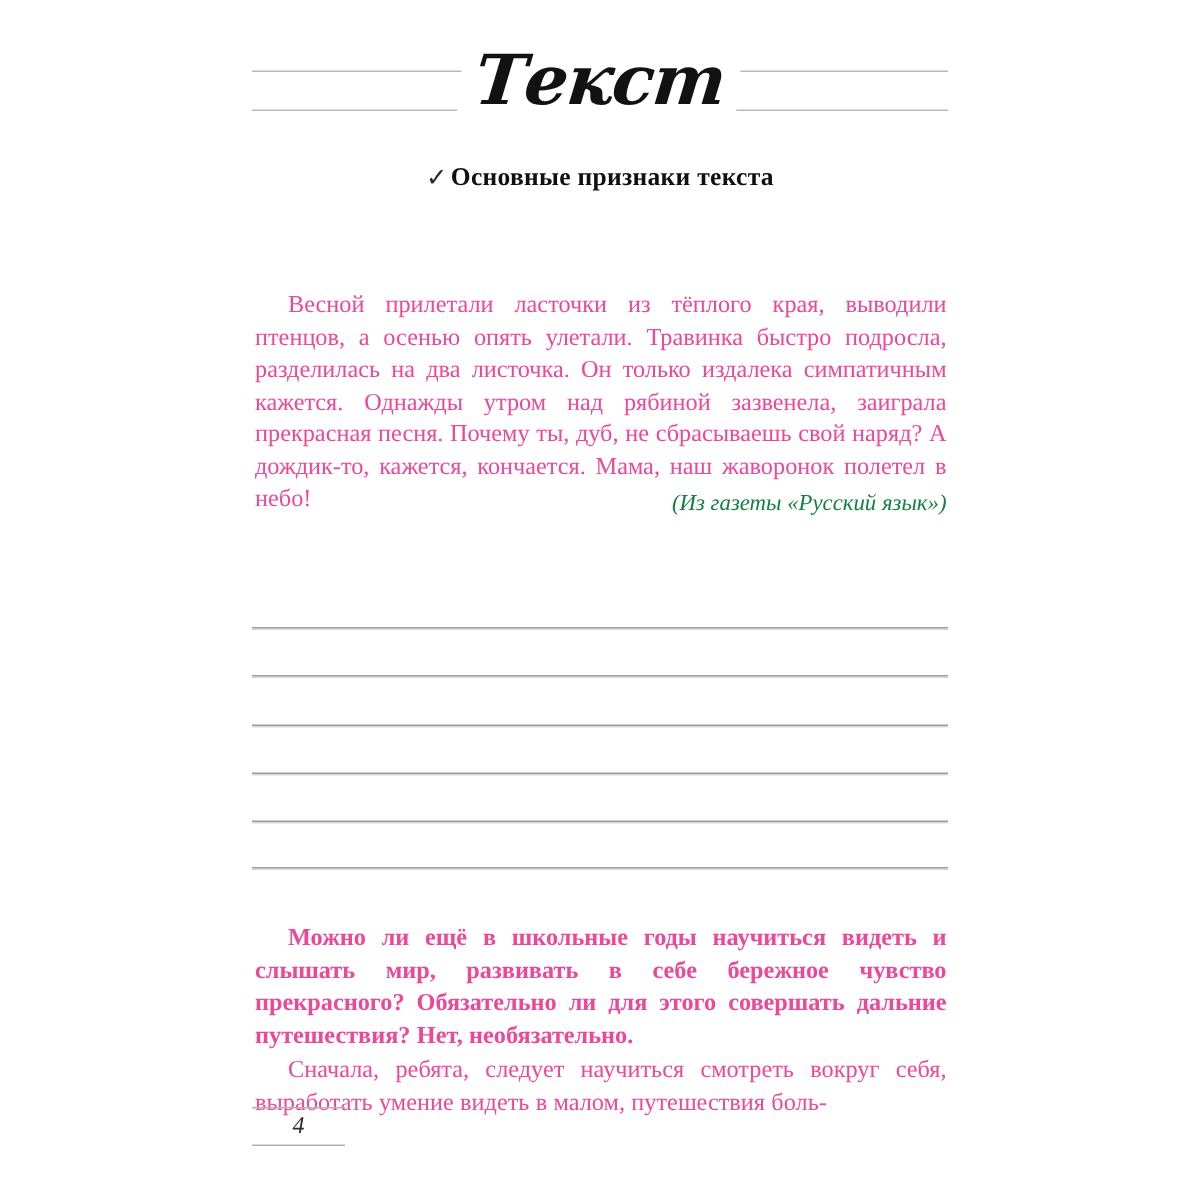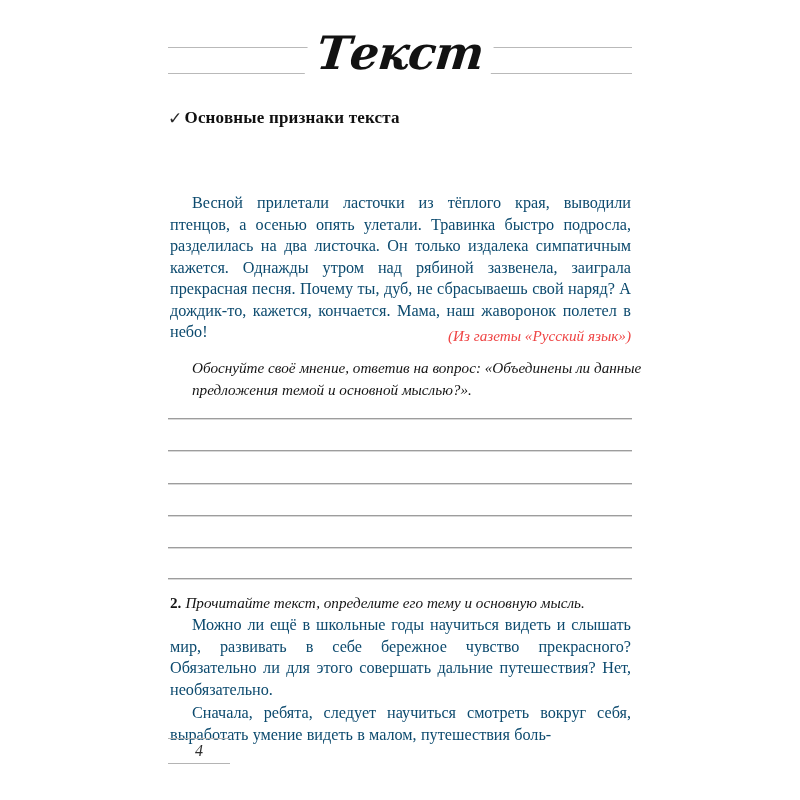--- a/index.html
+++ b/index.html
@@ -63,21 +63,21 @@
     background: #ffffff;
     padding: 0 10px;
   }
 
   
   .section-heading {
     position: absolute;
     left: 168px;
     top: 108px;
     width: 464px;
-    text-align: left;
+    text-align: center;
     font-size: 17px;
     font-weight: 700;
     letter-spacing: 0.2px;
     color: #101010;
     white-space: nowrap;
   }
   .check-icon {
     display: inline-block;
     font-weight: 400;
     font-size: 17px;
@@ -106,30 +106,30 @@
     font-style: normal;
     font-weight: 700;
     padding-right: 4px;
   }
 
   .para {
     font-size: 16.2px;
     line-height: 21.5px;
     text-align: justify;
     text-indent: 22px;
-    color: #0c4a6e;
+    color: #ec4899;
     word-spacing: 0.2px;
   }
 
   .attribution {
     font-style: italic;
     font-size: 15.2px;
     line-height: 21px;
     text-align: right;
-    color: #ef4444;
+    color: #15803d;
   }
 
   .note {
     font-style: italic;
     font-size: 15.2px;
     line-height: 21.5px;
     text-align: left;
     padding-left: 22px;
     color: #141414;
   }
@@ -184,33 +184,31 @@
     <div class="script-title"><span>Текст</span></div>
   </div>
 
   <div class="section-heading"><span class="check-icon">✓</span><span>Основные признаки текста</span></div>
 
 
   <div class="col para" style="top:193px;">Весной прилетали ласточки из тёплого края, выводили птенцов, а осенью опять улетали. Травинка быстро подросла, разделилась на два листочка. Он только издалека симпатичным кажется. Однажды утром над рябиной зазвенела, заиграла прекрасная песня. Почему ты, дуб, не сбрасываешь свой наряд? А дождик-то, кажется, кончается. Мама, наш жаворонок полетел в небо!</div>
 
   <div class="col attribution" style="top:325px;">(Из газеты «Русский язык»)</div>
 
-  <div class="col note" style="top:357px;">Обоснуйте своё мнение, ответив на вопрос: «Объединены ли данные предложения темой и основной мыслью?».</div>
 
   <div class="write-line" style="top:418px;"></div>
   <div class="write-line" style="top:450px;"></div>
   <div class="write-line" style="top:483px;"></div>
   <div class="write-line" style="top:515px;"></div>
   <div class="write-line" style="top:547px;"></div>
 
   <div class="section-sep" style="top:578px;"></div>
 
-  <div class="col task" style="top:592px;"><span class="num">2.</span><span>Прочитайте текст, определите его тему и основную мысль.</span></div>
-
-  <div class="col para" style="top:615px;">Можно ли ещё в школьные годы научиться видеть и слышать мир, развивать в себе бережное чувство прекрасного? Обязательно ли для этого совершать дальние путешествия? Нет, необязательно.</div>
+
+  <div class="col para" style="top:615px;font-weight:bold;">Можно ли ещё в школьные годы научиться видеть и слышать мир, развивать в себе бережное чувство прекрасного? Обязательно ли для этого совершать дальние путешествия? Нет, необязательно.</div>
 
   <div class="col para" style="top:703px;">Сначала, ребята, следует научиться смотреть вокруг себя, выработать умение видеть в малом, путешествия боль-</div>
 
   <div class="footer">
     <div class="footer-rule"></div>
     <div class="folio">4</div>
     <div class="footer-rule"></div>
   </div>
 
 </div>

